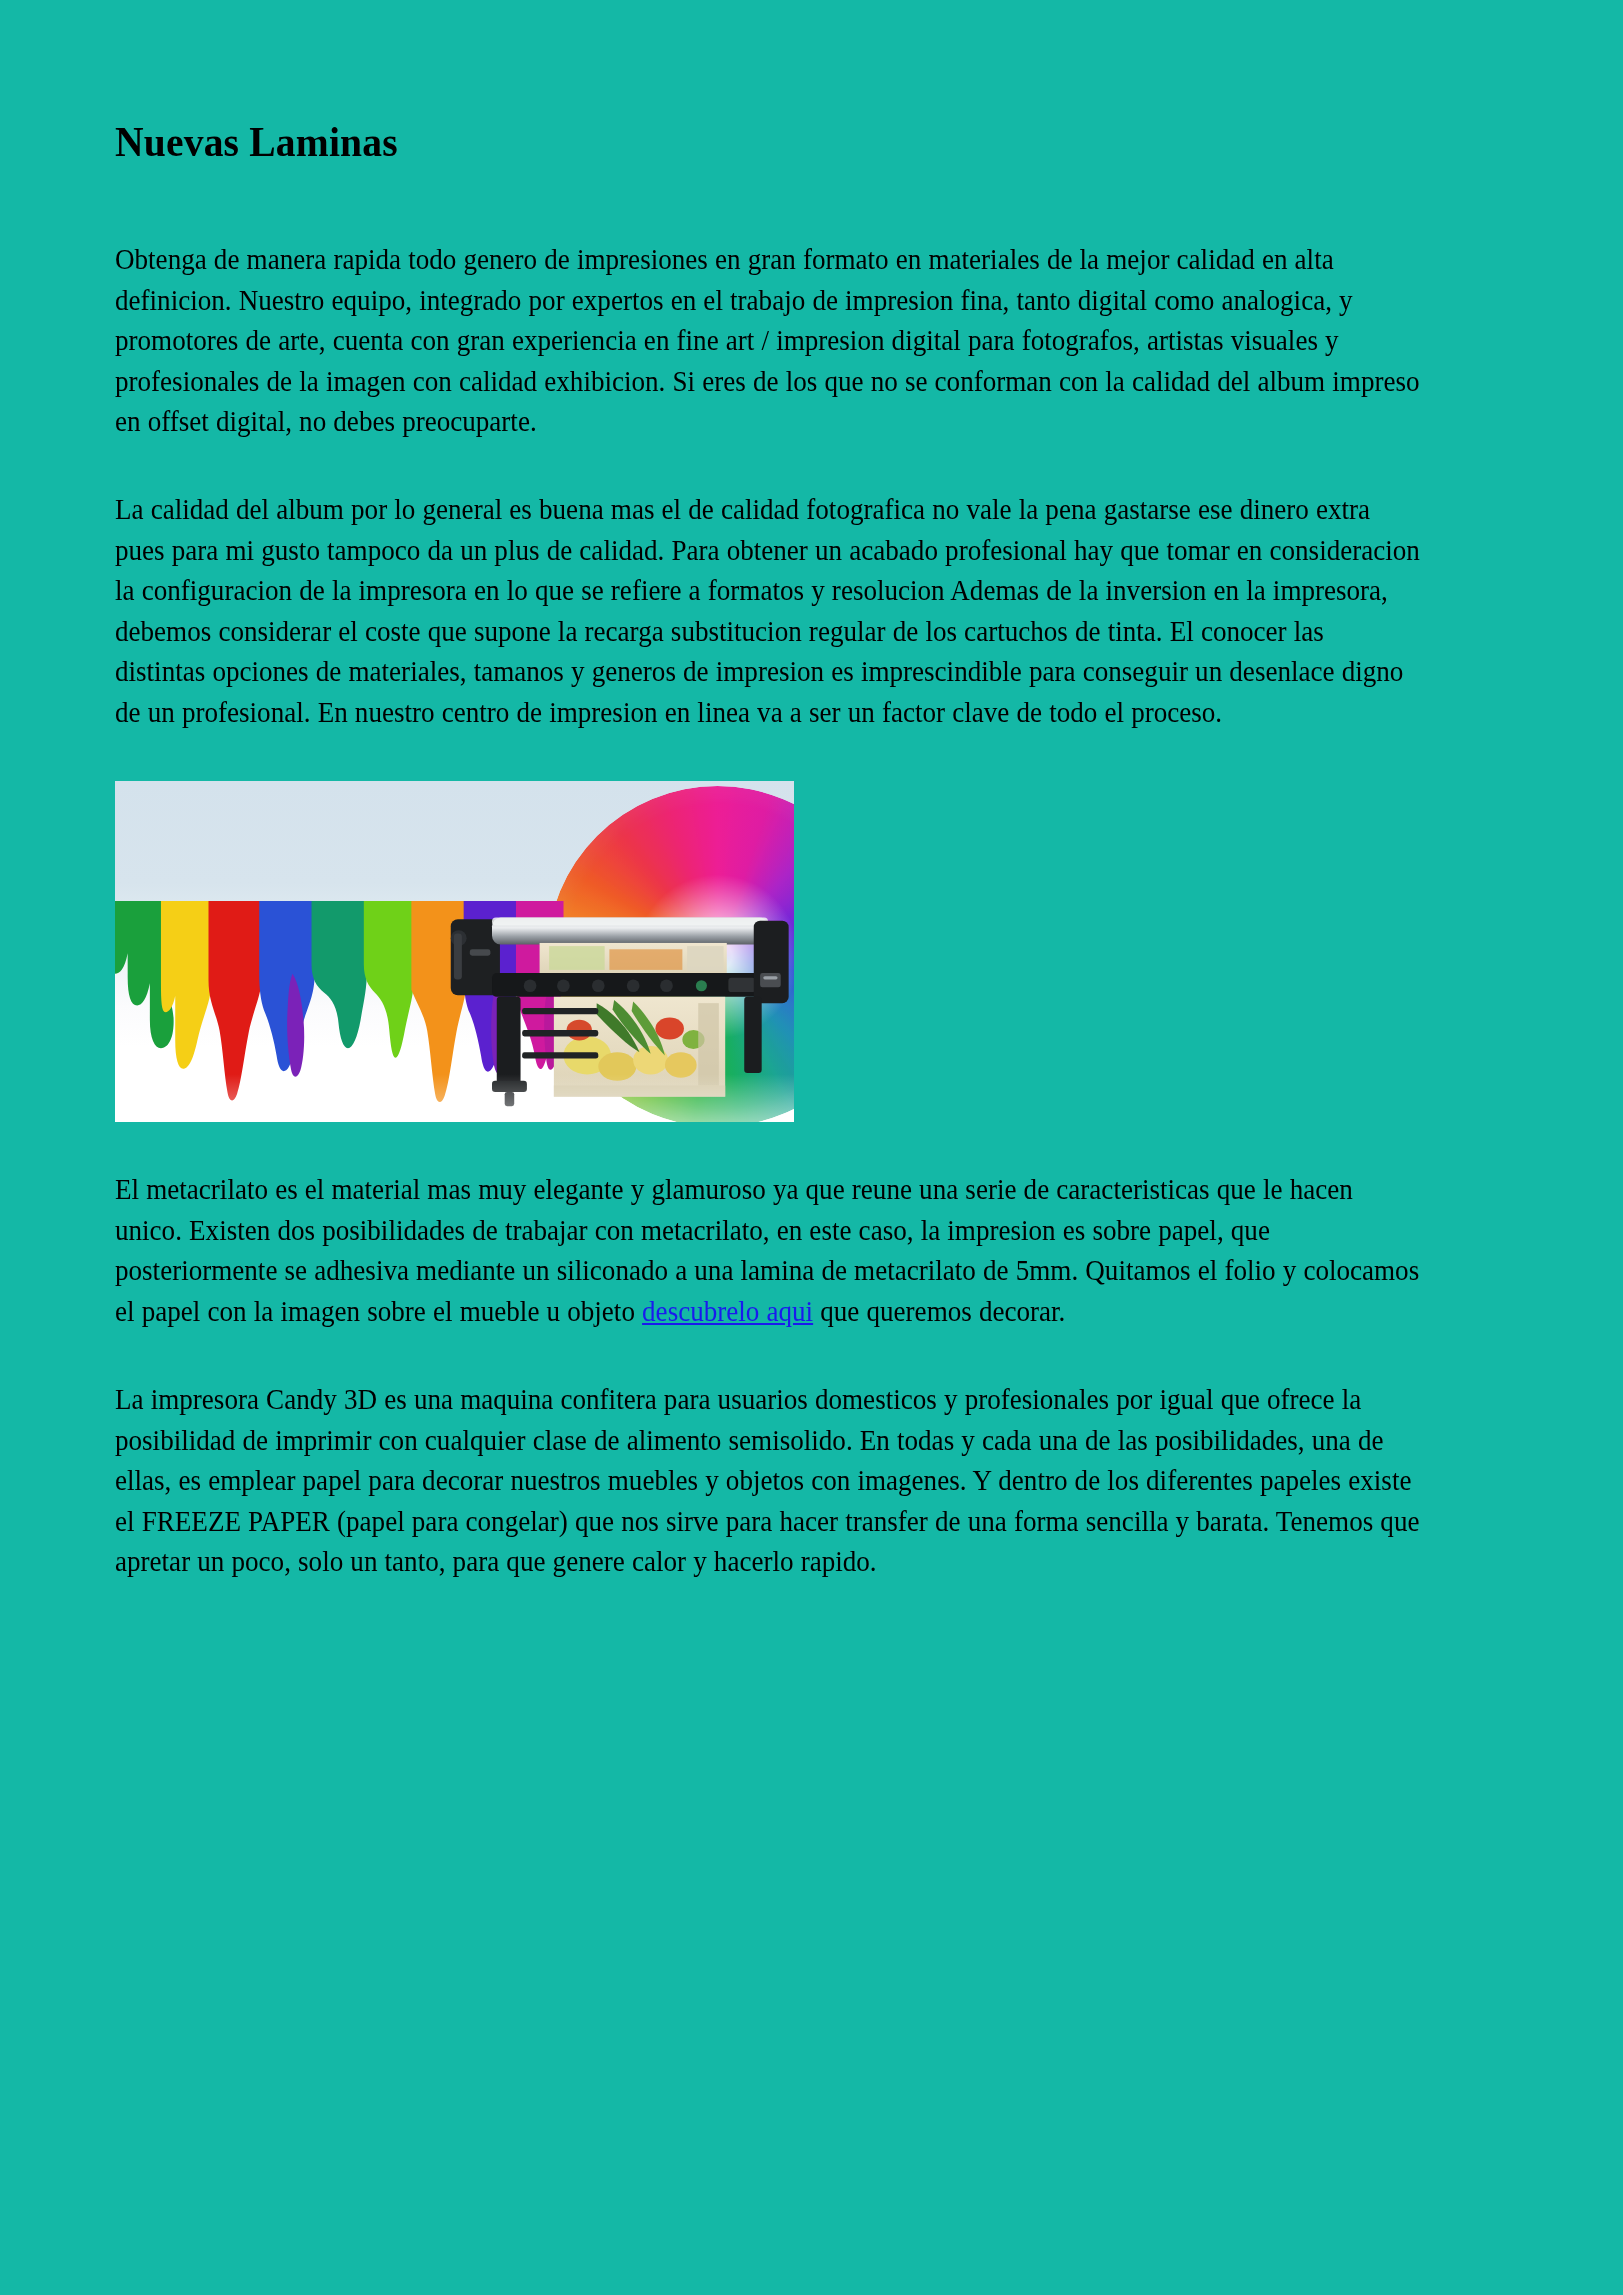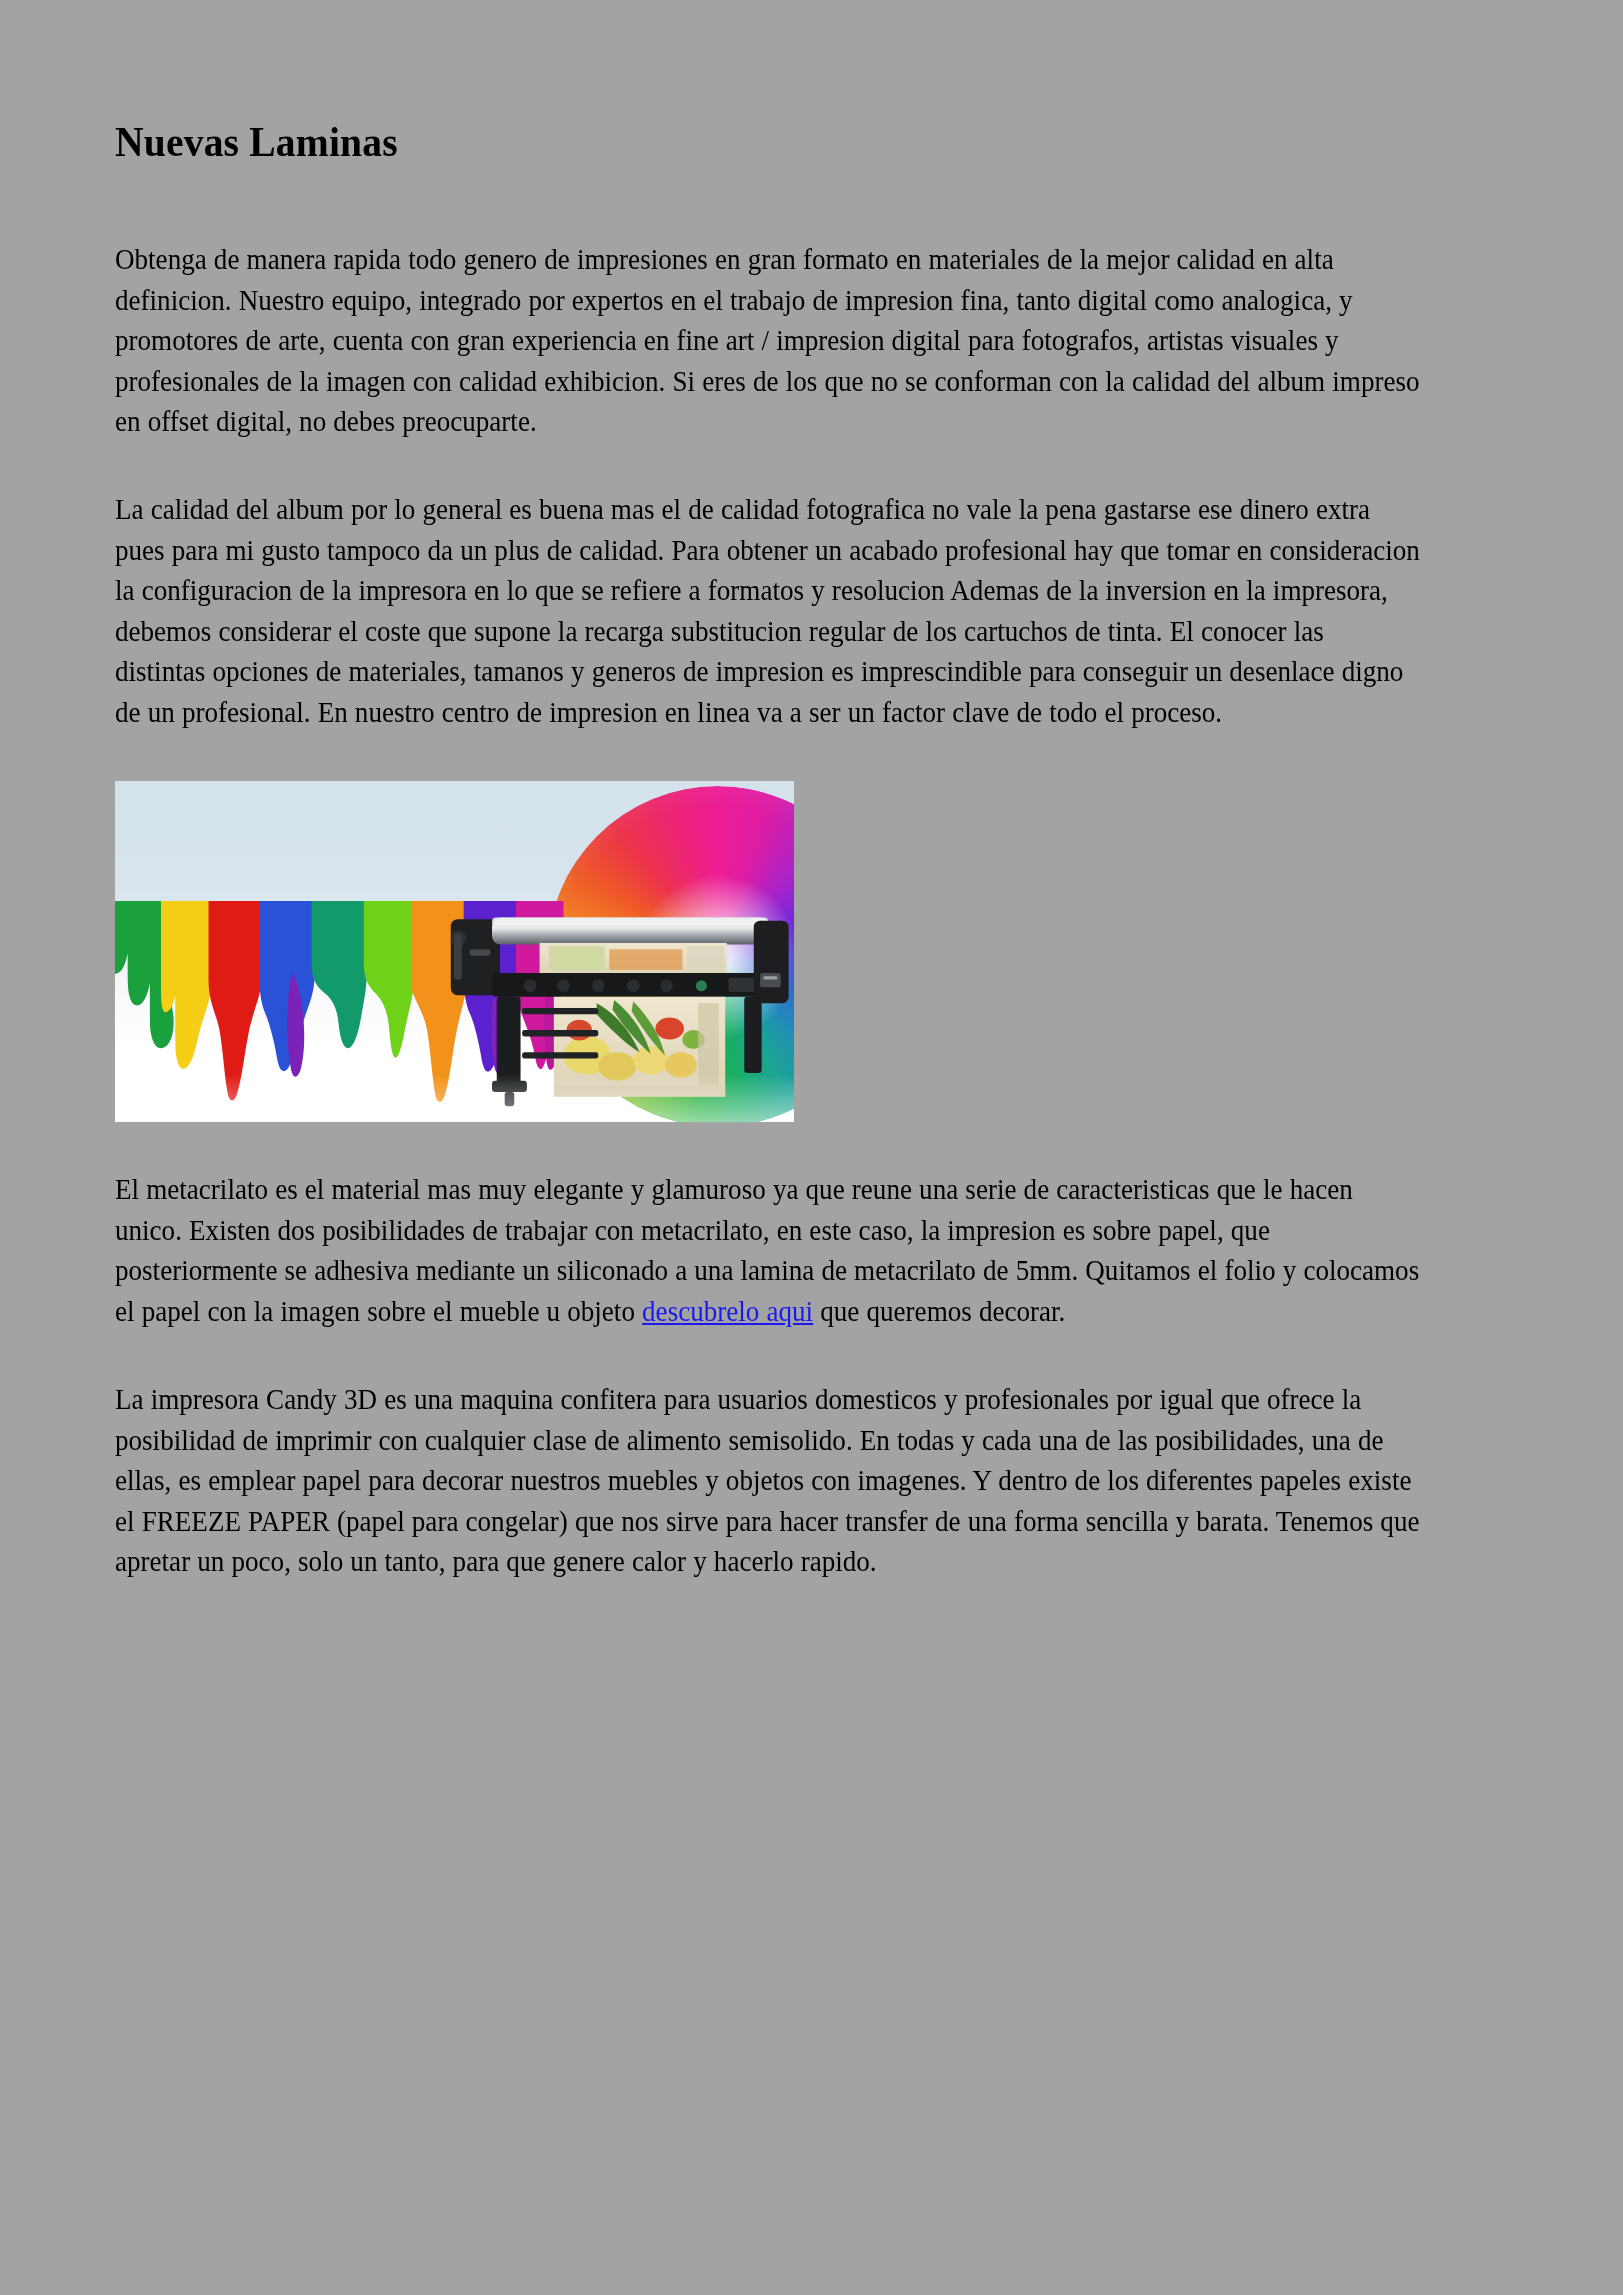--- a/index.html
+++ b/index.html
@@ -13,21 +13,21 @@
     height: 2295px;
     font-family: "Liberation Serif", "DejaVu Serif", serif;
     color: #000000;
     -webkit-font-smoothing: antialiased;
   }
 
   .page {
     position: relative;
     width: 1623px;
     height: 2295px;
-    background: #a3a3a3;
+    background: #14b8a6;
     box-sizing: border-box;
     padding: 119px 133px 16px 115px;
   }
 
   .doc-title {
     font-family: "Liberation Serif", "DejaVu Serif", serif;
     font-weight: bold;
     font-size: 43px;
     line-height: 1.05;
     letter-spacing: 0.2px;

